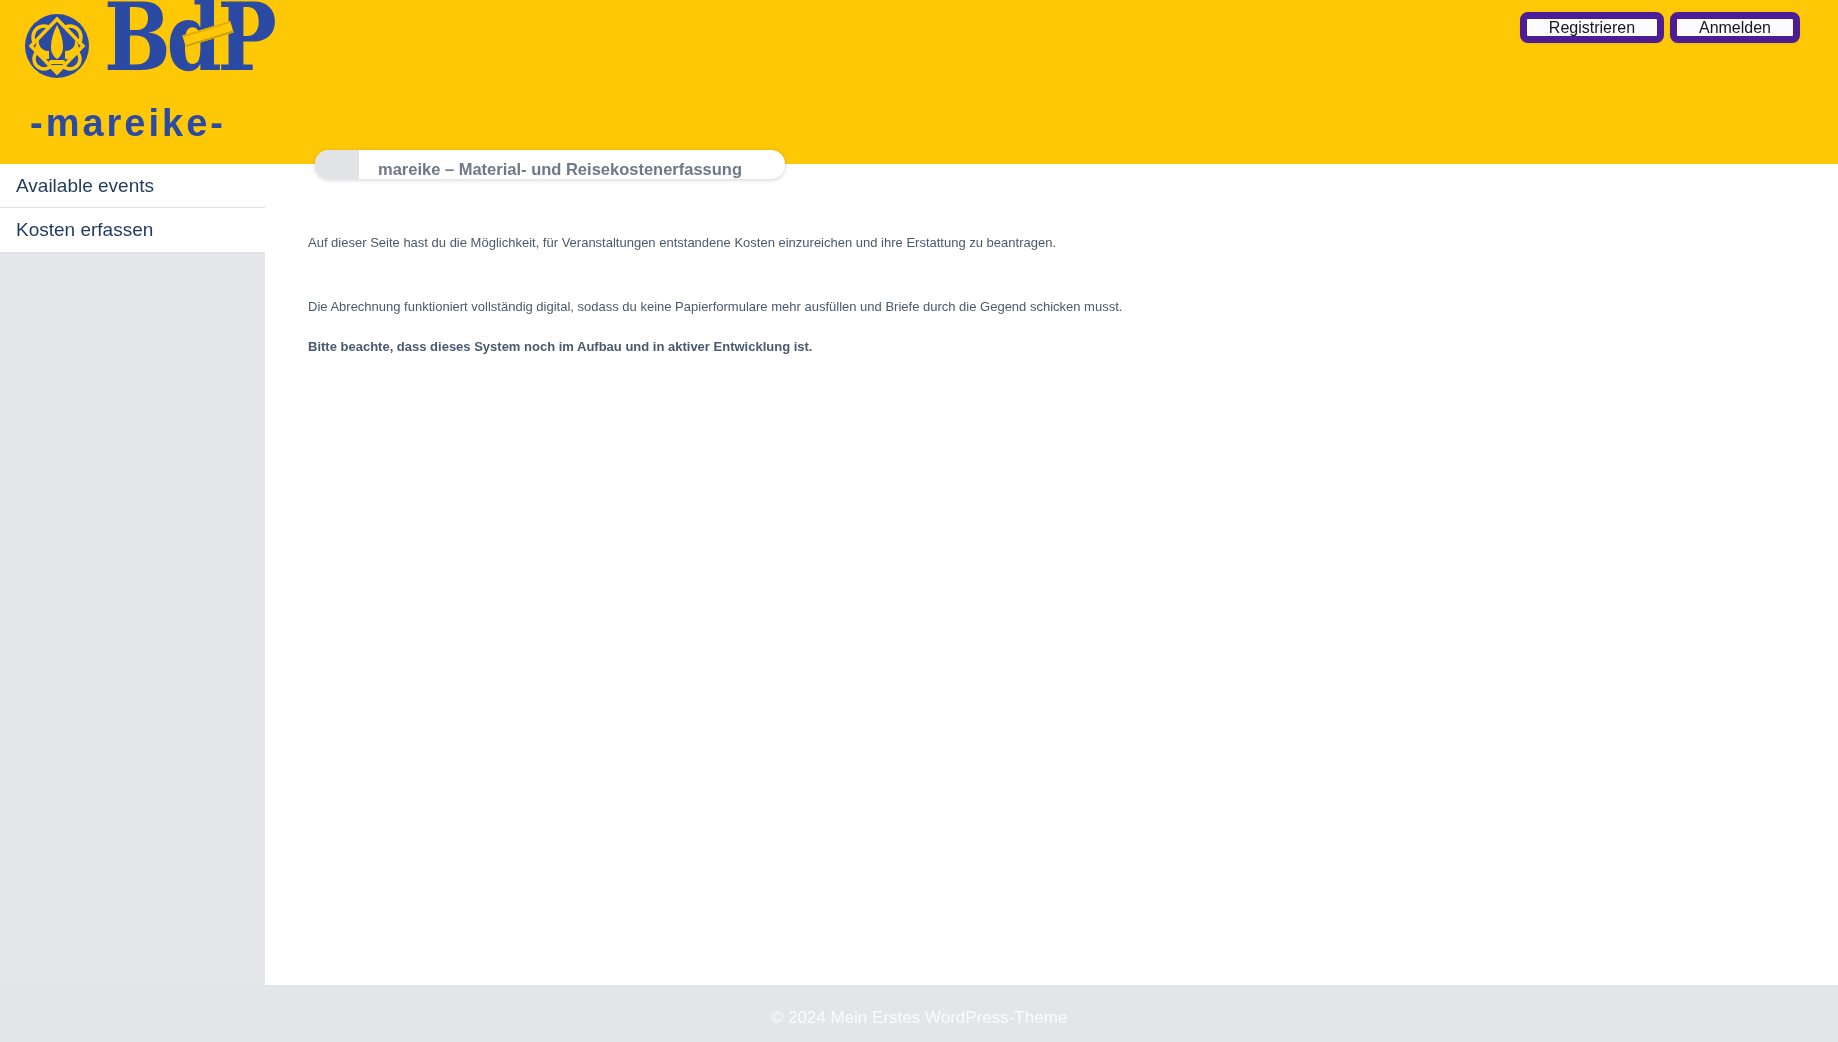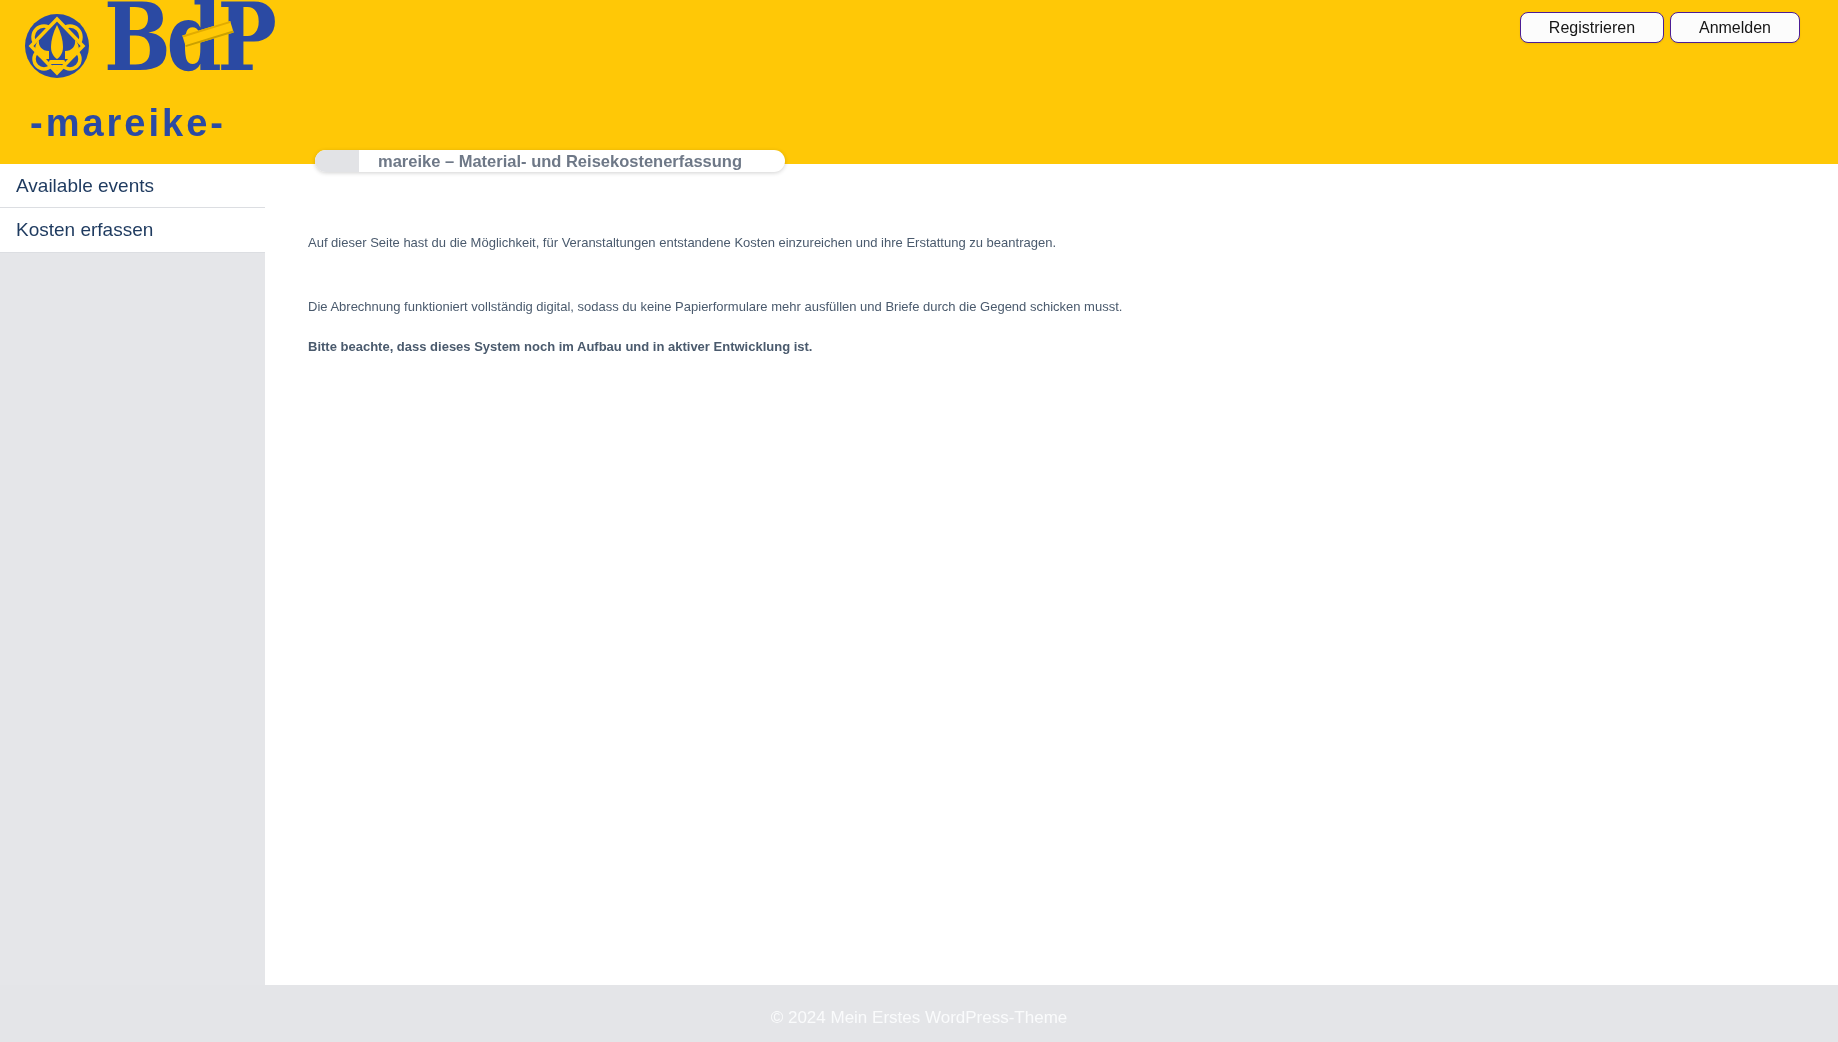--- a/index.html
+++ b/index.html
@@ -70,41 +70,41 @@
   .auth {
     position: absolute;
     top: 12px; right: 38px;
     display: flex;
     gap: 6px;
     z-index: 3;
   }
   .btn {
     height: 31px;
     background: #fcfcfc;
-    border: 1px solid #4c1d95;
+    border: 7px solid #4c1d95;
     border-radius: 8px;
     font-family: "Liberation Sans", sans-serif;
     font-size: 16px;
     color: #161616;
     cursor: pointer;
     box-shadow: 0 1px 2px rgba(0,0,0,0.08);
   }
   .btn-register { width: 144px; }
   .btn-login   { width: 130px; }
 
   
   .tab-pill {
     position: absolute;
     left: 315px; top: 150px;
-    width: 470px; height: 22px;
+    width: 470px; height: 29px;
     background: #ffffff;
     border-radius: 14px;
     box-shadow: 0 1px 4px rgba(0,0,0,0.18);
     display: flex;
-    align-items: center;
+    align-items: flex-end;
     justify-content: center;
     z-index: 5;
   }
   .tab-favicon {
     position: absolute;
     left: 0; top: 0; bottom: 0;
     width: 44px;
     background: #e2e3e6;
     border-radius: 14px 0 0 14px;
   }

